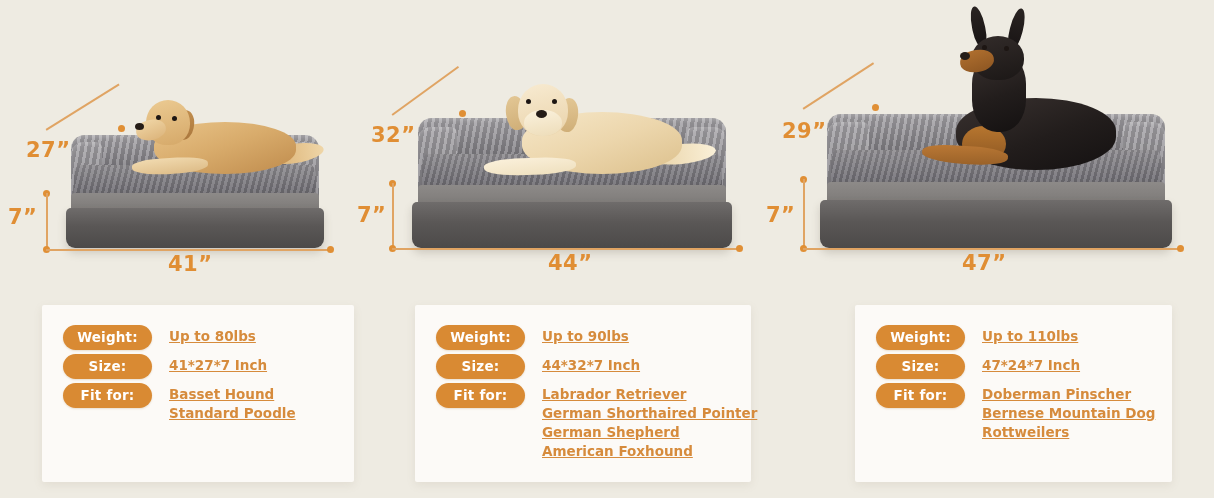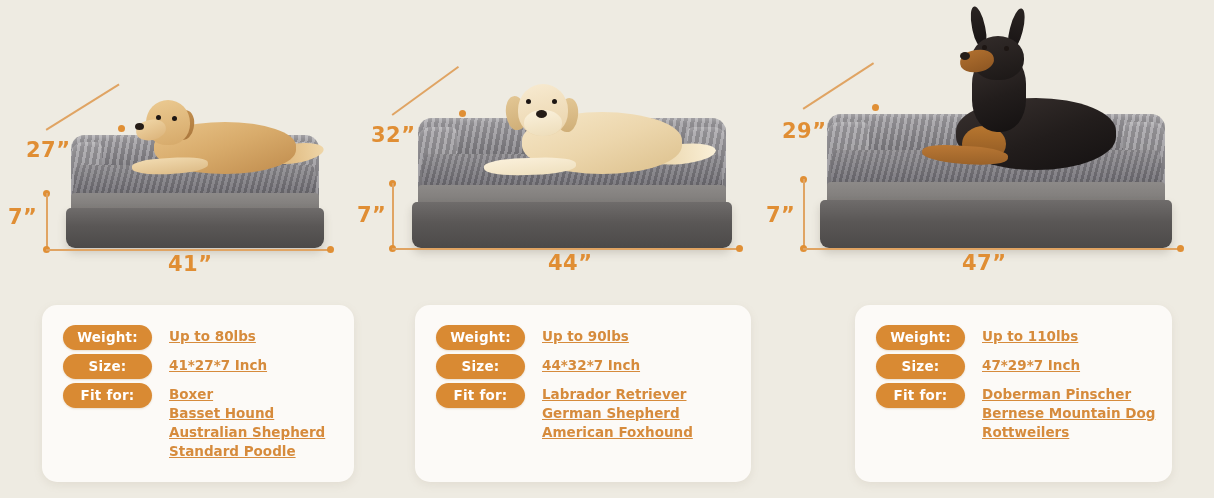--- a/index.html
+++ b/index.html
@@ -86,21 +86,21 @@
   .dim-line.diag{height:1.5px;transform-origin:left center;}
   .dot{position:absolute;width:7px;height:7px;border-radius:50%;background:#E08F35;}
   .dim-label{
     position:absolute;color:#E08E34;font-weight:700;
     font-family:"DejaVu Sans", sans-serif;
     letter-spacing:.5px;white-space:nowrap;
   }
 
   
   .card{
-    position:absolute;background:#FCFAF7;border-radius:15px;
+    position:absolute;background:#FCFAF7;border-radius:2px;
     box-shadow:0 3px 9px rgba(150,135,110,.13);
   }
   .spec-row{position:absolute;display:flex;align-items:flex-start;}
   .pill{
     background:#D98A33;color:#fff;border-radius:999px;
     font-weight:700;font-size:13.5px;text-align:center;
     padding:4px 0 5px;width:89px;
     font-family:"DejaVu Sans", sans-serif;
     letter-spacing:.2px;
     box-shadow:0 1px 2px rgba(160,110,40,.20);
@@ -240,23 +240,21 @@
     </div>
     <div class="spec-row" style="left:21px;top:49px;">
       <div class="pill">Size:</div>
       <div class="val">
         <span class="ln">41*27*7 Inch</span>
       </div>
     </div>
     <div class="spec-row" style="left:21px;top:78px;">
       <div class="pill">Fit for:</div>
       <div class="val">
-        <span class="ln">Boxer</span>
         <span class="ln">Basset Hound</span>
-        <span class="ln">Australian Shepherd</span>
         <span class="ln">Standard Poodle</span>
       </div>
     </div>
   </div>
 
   <div class="card" style="left:415px;top:305px;width:336px;height:177px;">
     <div class="spec-row" style="left:21px;top:20px;">
       <div class="pill">Weight:</div>
       <div class="val">
         <span class="ln">Up to 90lbs</span>
@@ -265,37 +263,38 @@
     <div class="spec-row" style="left:21px;top:49px;">
       <div class="pill">Size:</div>
       <div class="val">
         <span class="ln">44*32*7 Inch</span>
       </div>
     </div>
     <div class="spec-row" style="left:21px;top:78px;">
       <div class="pill">Fit for:</div>
       <div class="val">
         <span class="ln">Labrador Retriever</span>
+        <span class="ln">German Shorthaired Pointer</span>
         <span class="ln">German Shepherd</span>
         <span class="ln">American Foxhound</span>
       </div>
     </div>
   </div>
 
   <div class="card" style="left:855px;top:305px;width:317px;height:177px;">
     <div class="spec-row" style="left:21px;top:20px;">
       <div class="pill">Weight:</div>
       <div class="val">
         <span class="ln">Up to 110lbs</span>
       </div>
     </div>
     <div class="spec-row" style="left:21px;top:49px;">
       <div class="pill">Size:</div>
       <div class="val">
-        <span class="ln">47*29*7 Inch</span>
+        <span class="ln">47*24*7 Inch</span>
       </div>
     </div>
     <div class="spec-row" style="left:21px;top:78px;">
       <div class="pill">Fit for:</div>
       <div class="val">
         <span class="ln">Doberman Pinscher</span>
         <span class="ln">Bernese Mountain Dog</span>
         <span class="ln">Rottweilers</span>
       </div>
     </div>

